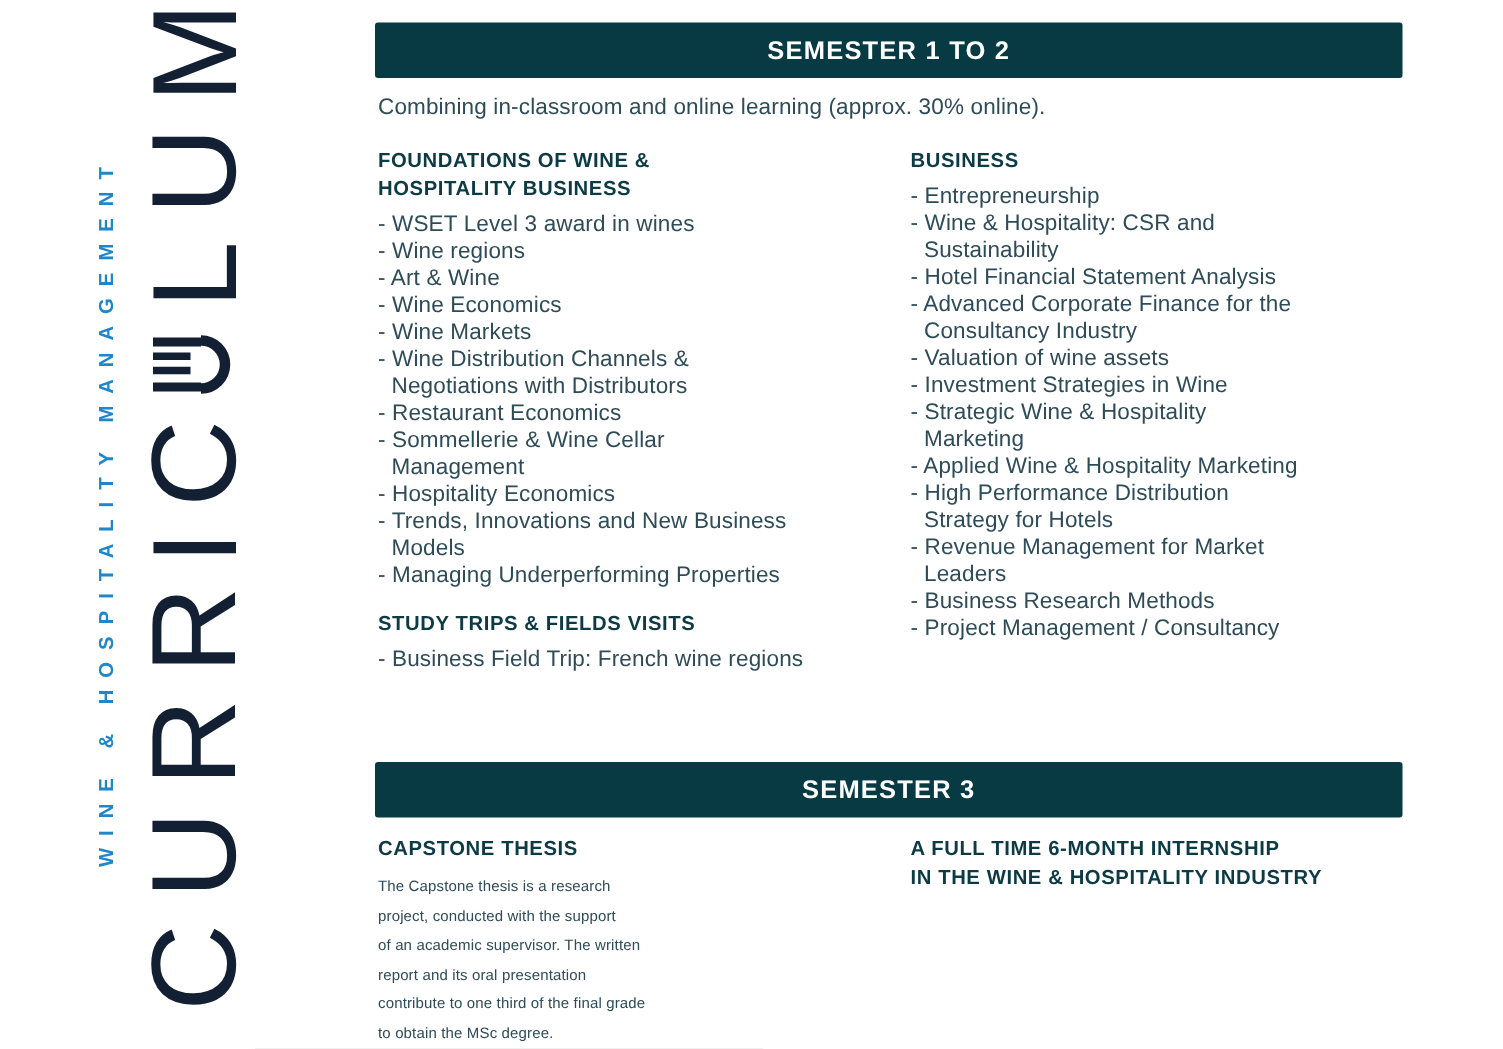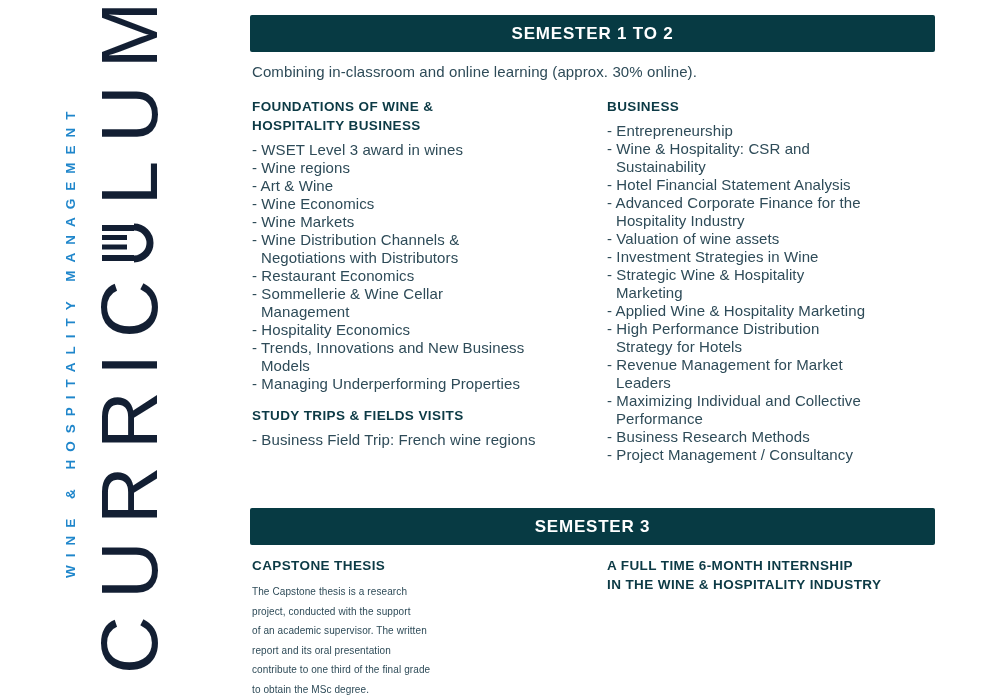--- a/index.html
+++ b/index.html
@@ -161,32 +161,30 @@
         </div>
       </div>
       <div class="col-right">
         <div class="sec-heading">BUSINESS</div>
         <ul class="course-list">
           <li>- Entrepreneurship</li>
           <li>- Wine &amp; Hospitality: CSR and
 Sustainability</li>
           <li>- Hotel Financial Statement Analysis</li>
           <li>- Advanced Corporate Finance for the
-Hospitality Industry</li>
+Consultancy Industry</li>
           <li>- Valuation of wine assets</li>
           <li>- Investment Strategies in Wine</li>
           <li>- Strategic Wine &amp; Hospitality
 Marketing</li>
           <li>- Applied Wine &amp; Hospitality Marketing</li>
           <li>- High Performance Distribution
 Strategy for Hotels</li>
           <li>- Revenue Management for Market
 Leaders</li>
-          <li>- Maximizing Individual and Collective
-Performance</li>
           <li>- Business Research Methods</li>
           <li>- Project Management / Consultancy</li>
         </ul>
       </div>
     </div>
 
     <div class="banner banner-s3">SEMESTER 3</div>
 
     <div class="cols cols-s3">
       <div class="col-left">

